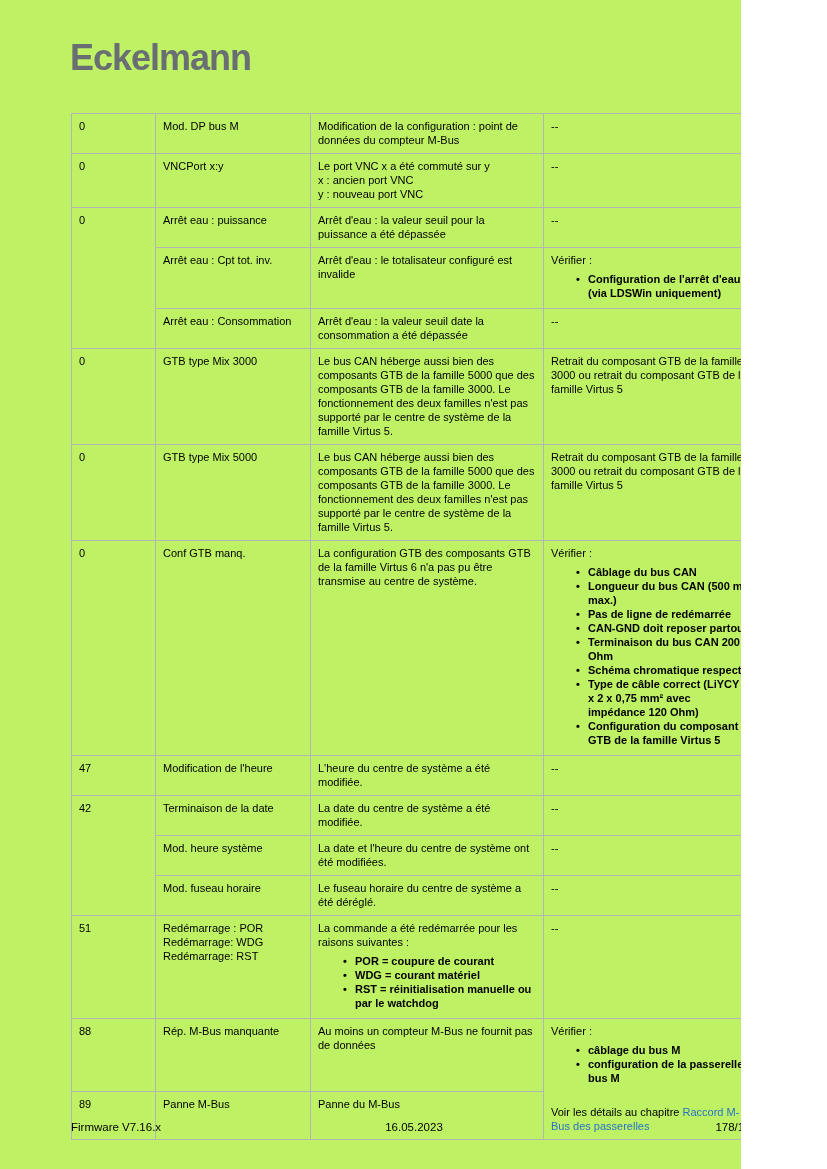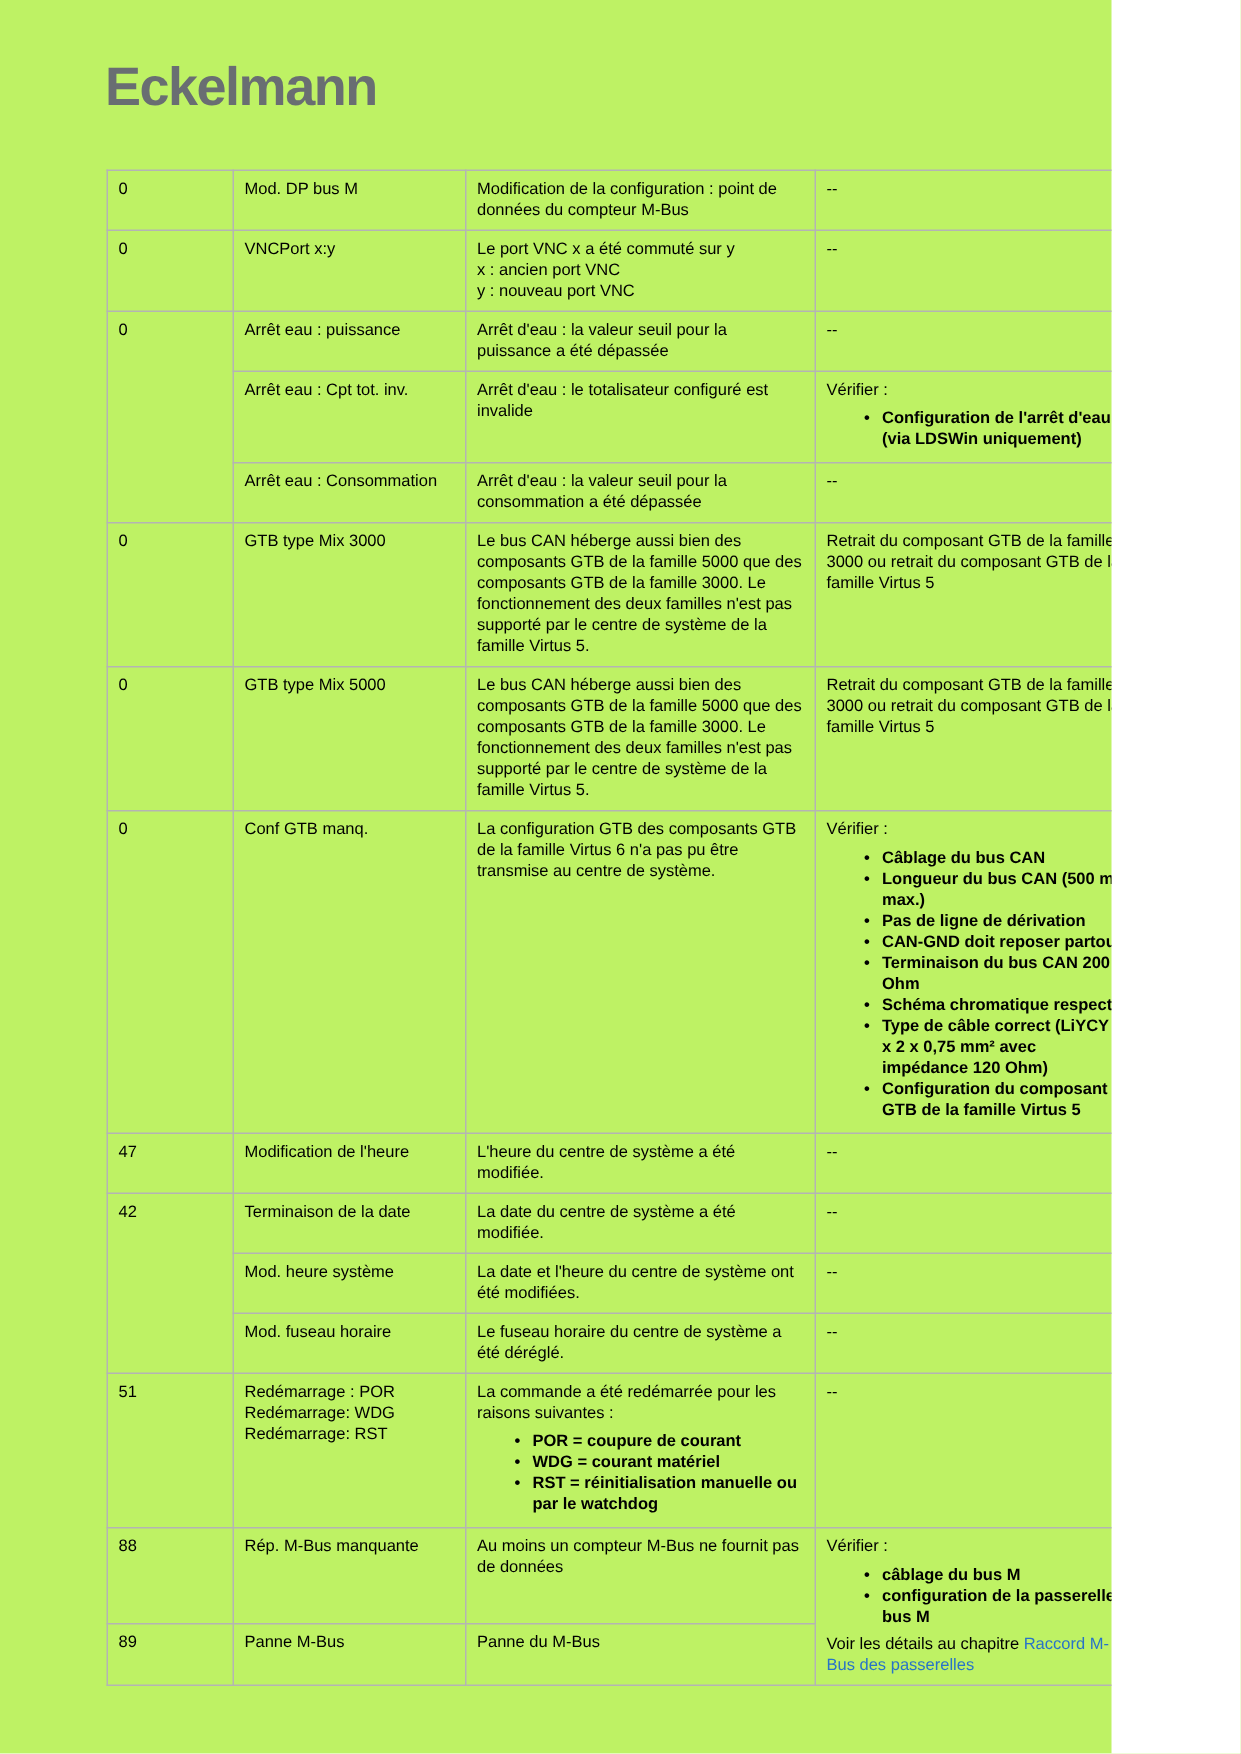--- a/index.html
+++ b/index.html
@@ -26,21 +26,21 @@
   .cellp{margin:0;}
   ul.bullets{
     margin:5px 0 2px 0;padding:0 0 0 24px;list-style:none;
   }
   ul.bullets li{
     position:relative;padding-left:13px;margin:0;font-weight:bold;
   }
   ul.bullets li::before{
     content:"\2022";position:absolute;left:1px;top:0;
   }
-  ul.bullets + .cellp{margin-top:4px;}
+  ul.bullets + .cellp{margin-top:20px;}
   a.doclink{color:var(--link-blue,#2873c8);text-decoration:none;cursor:pointer;}
   .footer{
     position:absolute;left:71px;top:1121px;width:686px;
     display:grid;grid-template-columns:1fr auto 1fr;align-items:baseline;
     font-size:11.5px;
   }
   .footer .f-center{text-align:center;}
   .footer .f-right{text-align:right;}
 </style>
 </head>
@@ -112,21 +112,21 @@
             <ul class="bullets">
               <li>Configuration de l'arrêt d'eau (via LDSWin uniquement)</li>
             </ul>
           </td>
         </tr>
         <tr>
           <td>
             <div class="cellp">Arrêt eau : Consommation</div>
           </td>
           <td>
-            <div class="cellp">Arrêt d'eau : la valeur seuil pour la consommation a été dépassée</div>
+            <div class="cellp">Arrêt d'eau : la valeur seuil date la consommation a été dépassée</div>
           </td>
           <td>
             <div class="cellp">--</div>
           </td>
         </tr>
         <tr>
           <td>
             <div class="cellp">0</div>
           </td>
           <td>
@@ -161,21 +161,21 @@
             <div class="cellp">Conf GTB manq.</div>
           </td>
           <td>
             <div class="cellp">La configuration GTB des composants GTB de la famille Virtus 6 n'a pas pu être transmise au centre de système.</div>
           </td>
           <td>
             <div class="cellp">Vérifier :</div>
             <ul class="bullets">
               <li>Câblage du bus CAN</li>
               <li>Longueur du bus CAN (500 m max.)</li>
-              <li>Pas de ligne de dérivation</li>
+              <li>Pas de ligne de redémarrée</li>
               <li>CAN-GND doit reposer partout</li>
               <li>Terminaison du bus CAN 200 Ohm</li>
               <li>Schéma chromatique respecté</li>
               <li>Type de câble correct (LiYCY 2 x 2 x 0,75 mm² avec impédance 120 Ohm)</li>
               <li>Configuration du composant GTB de la famille Virtus 5</li>
             </ul>
           </td>
         </tr>
         <tr>
           <td>
@@ -272,14 +272,19 @@
           <td>
             <div class="cellp">Panne M-Bus</div>
           </td>
           <td>
             <div class="cellp">Panne du M-Bus</div>
           </td>
         </tr>
       </tbody>
   </table>
 
+  <div class="footer">
+    <span class="f-left">Firmware V7.16.x</span>
+    <span class="f-center">16.05.2023</span>
+    <span class="f-right">178/190</span>
+  </div>
 
 </div>
 
 </body></html>

